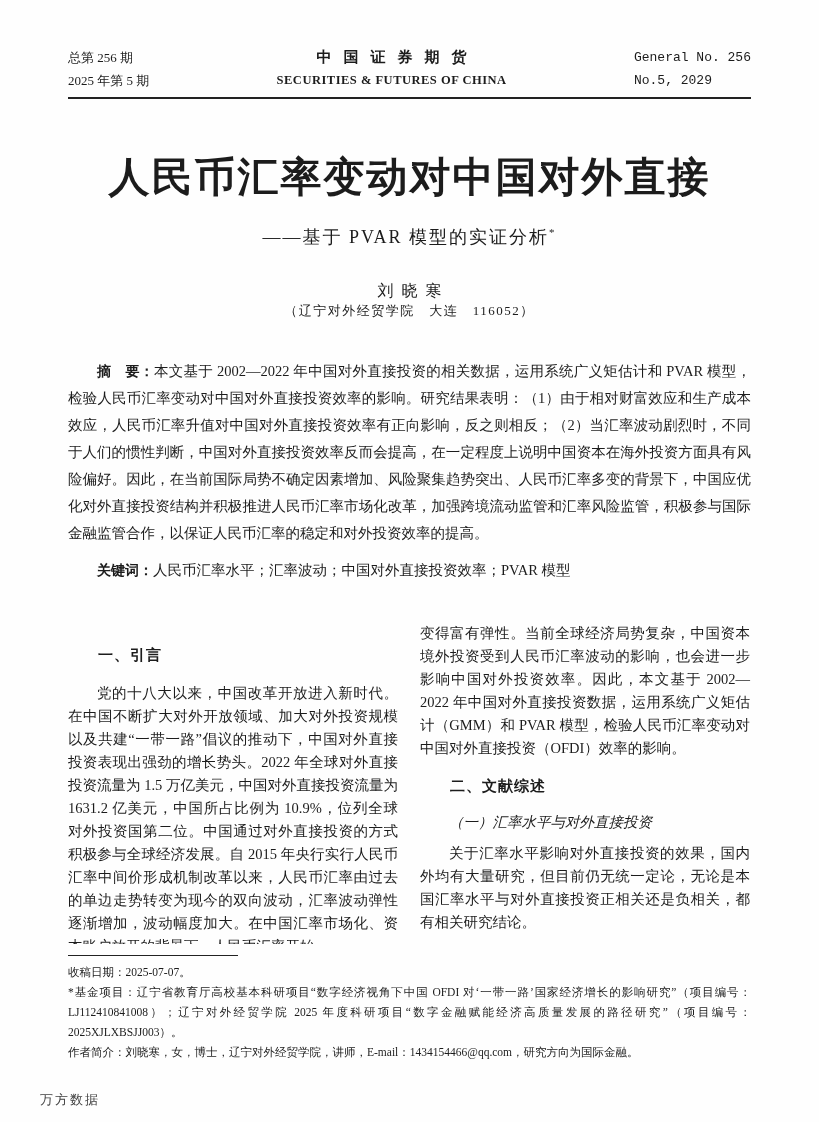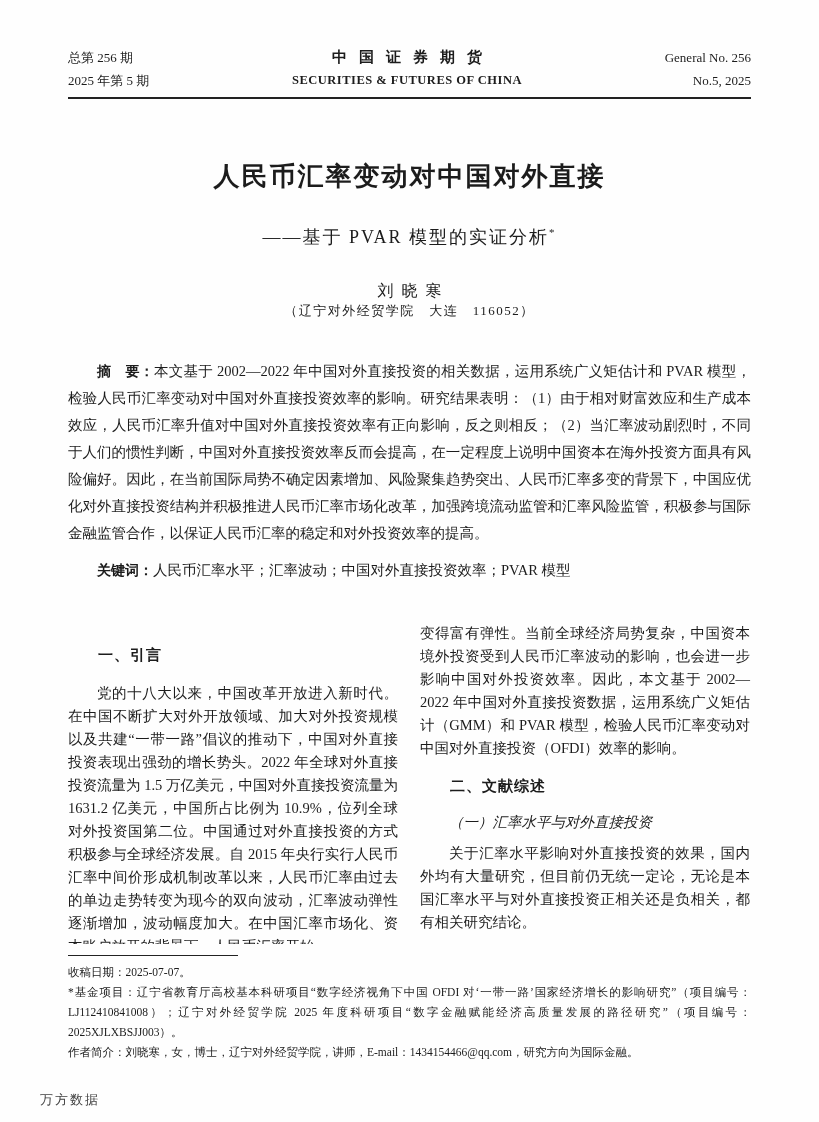--- a/index.html
+++ b/index.html
@@ -9,28 +9,28 @@
     box-sizing:border-box;
     padding:46px 68px 0 68px;
     background:#fefefe;
     font-family:"Liberation Serif","DejaVu Serif",serif;
     color:#1c1c1c;
     overflow:hidden;
   }
   
   .jheader { display:flex; justify-content:space-between; align-items:flex-start; }
   .jh-side { font-size:13px; line-height:23px; white-space:nowrap; }
-  .jh-right { text-align:right; }
+  .jh-right { text-align:left;font-family:Liberation Mono, monospace; }
   .jh-center { text-align:center; }
   .jh-center .cn { font-size:15px; letter-spacing:12px; font-weight:600; line-height:23px; text-indent:12px; }
   .jh-center .en { font-size:12.5px; font-weight:bold; line-height:23px; letter-spacing:0.5px; }
   .header-rule { height:2px; background:#222; margin-top:5px; }
 
   
-  .title { text-align:center; margin:52px 0 0 0; font-size:26px; font-weight:bold; letter-spacing:2px; line-height:52px; }
+  .title { text-align:center; margin:52px 0 0 0; font-size:41px; font-weight:bold; letter-spacing:2px; line-height:52px; }
   .subtitle { text-align:center; margin-top:22px; font-size:18px; letter-spacing:2px; }
   .subtitle sup { font-size:11px; }
   .author { text-align:center; margin-top:32px; font-size:16px; letter-spacing:8px; text-indent:8px; }
   .affiliation { text-align:center; font-size:13px; letter-spacing:1.5px; }
 
   
   .abstract { margin:38px 0 0 0; font-size:14.5px; line-height:27px; text-align:justify; text-indent:2em; }
   .keywords { margin:10px 0 0 0; font-size:14.5px; line-height:27px; text-indent:2em; }
   .meta-label { font-weight:bold; font-family:"Liberation Sans","DejaVu Sans",sans-serif; font-size:14px; }
 
@@ -58,21 +58,21 @@
     <div class="jh-side jh-left">
       <div>总第 256 期</div>
       <div>2025 年第 5 期</div>
     </div>
     <div class="jh-center">
       <div class="cn">中国证券期货</div>
       <div class="en">SECURITIES &amp; FUTURES OF CHINA</div>
     </div>
     <div class="jh-side jh-right">
       <div>General No. 256</div>
-      <div>No.5, 2025</div>
+      <div>No.5, 2029</div>
     </div>
   </div>
   <div class="header-rule"></div>
 
   <h1 class="title">
     <span>人民币汇率变动对中国对外直接</span><br>
   </h1>
 
   <div class="subtitle">
     <span>——基于 PVAR 模型的实证分析</span><sup>*</sup>

